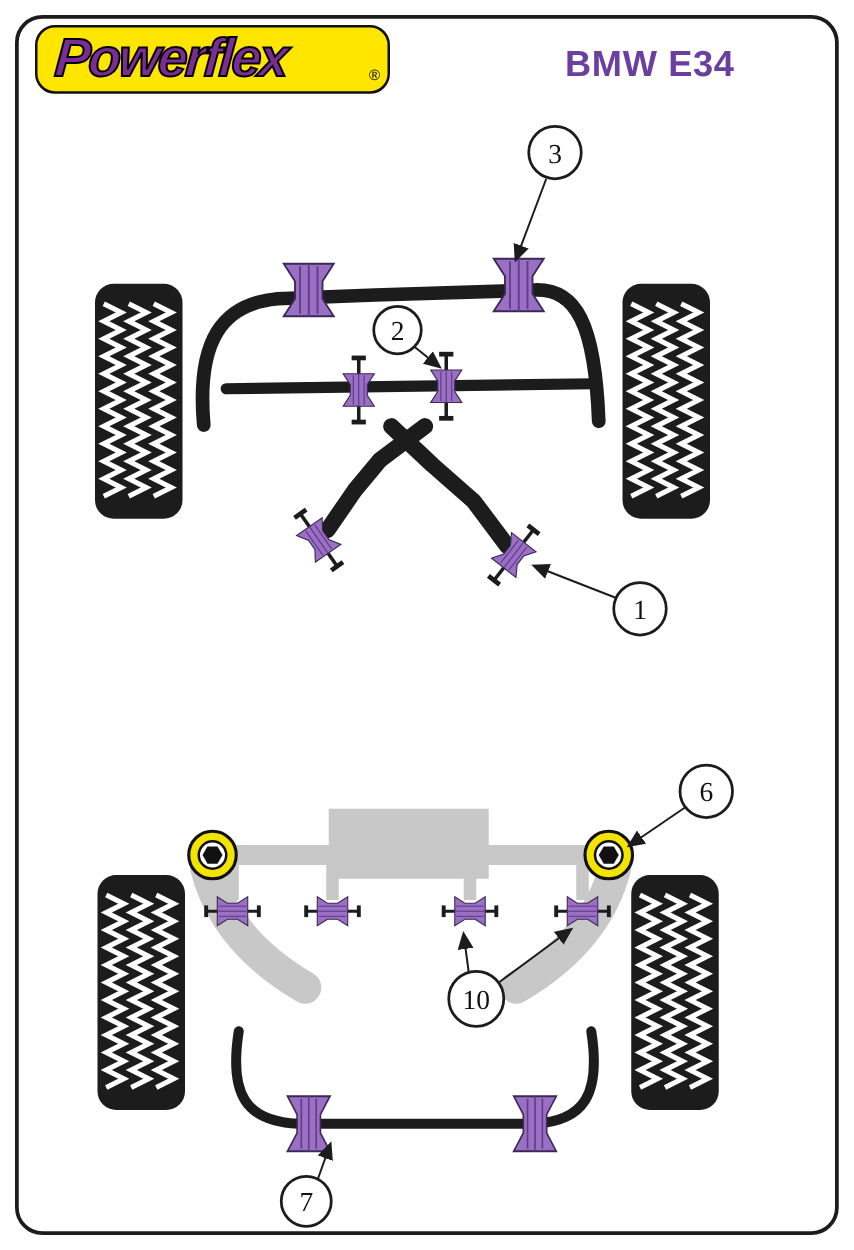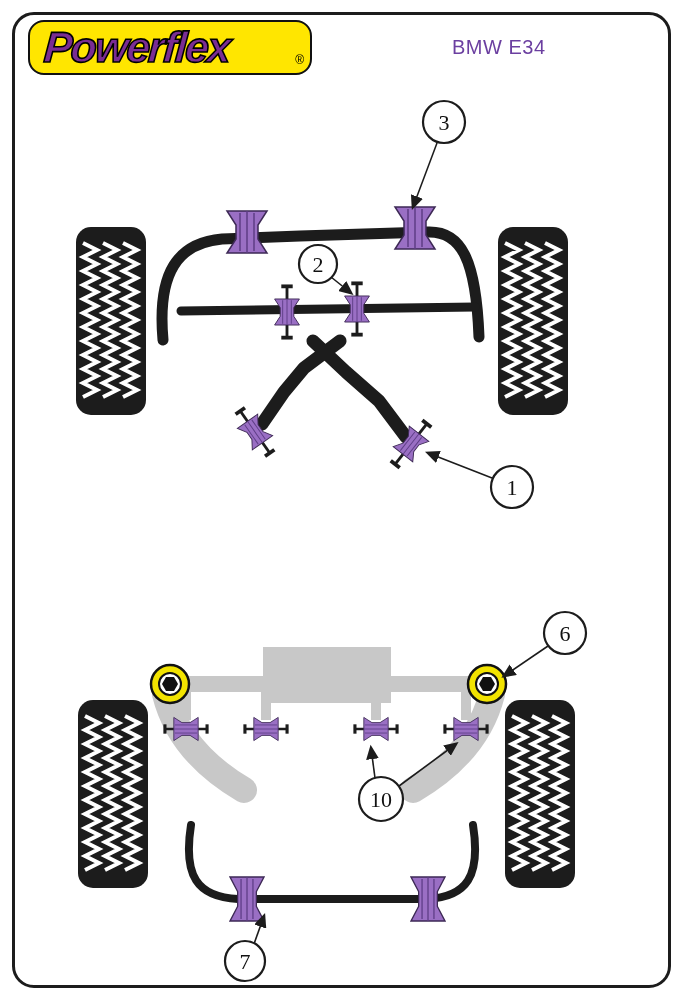--- a/index.html
+++ b/index.html
@@ -7,21 +7,21 @@
   .page { position:relative; width:683px; height:1000px; background:#fff; overflow:hidden; }
   .border-frame { position:absolute; left:12px; top:12px; right:12px; bottom:12px;
                   border:3px solid var(--part-black,#1c1c1c); border-radius:22px; }
   .logo { position:absolute; left:28px; top:20px; width:284px; height:55px;
           background:var(--brand-yellow,#ffe600); border:2px solid #111; border-radius:16px;
           display:flex; align-items:center; }
   .logo .brand { font-style:italic; font-weight:bold; font-size:43px; line-height:55px;
                  color:var(--brand-purple,#7a2d93); -webkit-text-stroke:1.6px #000;
                  padding-left:14px; letter-spacing:-2px; transform:skewX(-4deg); white-space:nowrap; }
   .logo .reg { position:absolute; right:6px; bottom:6px; font-size:12px; color:#000; }
-  .model-title { position:absolute; left:452px; top:36px; font-size:20px; font-weight:normal;
+  .model-title { position:absolute; left:452px; top:36px; font-size:29px; font-weight:bold;
                  color:var(--title-purple,#6b3fa0); letter-spacing:0.5px; }
   svg.diagram { position:absolute; left:0; top:0; }
   .tire-body { fill:var(--part-black,#1c1c1c); }
   .tread { fill:none; stroke:#fff; stroke-width:4; stroke-linejoin:miter; }
   .bar { fill:none; stroke:var(--part-black,#1c1c1c); stroke-linecap:round; }
   .spool { fill:var(--accent-purple,#9a6fc4); stroke:#3d2955; stroke-width:1.5; }
   .ridge { stroke:#5e3d86; stroke-width:1.5; }
   .bolt { stroke:var(--part-black,#1c1c1c); }
   .gray-part { fill:var(--frame-gray,#c8c8c8); }
   .gray-arm { fill:none; stroke:var(--frame-gray,#c8c8c8); stroke-linecap:round; stroke-width:26; }

